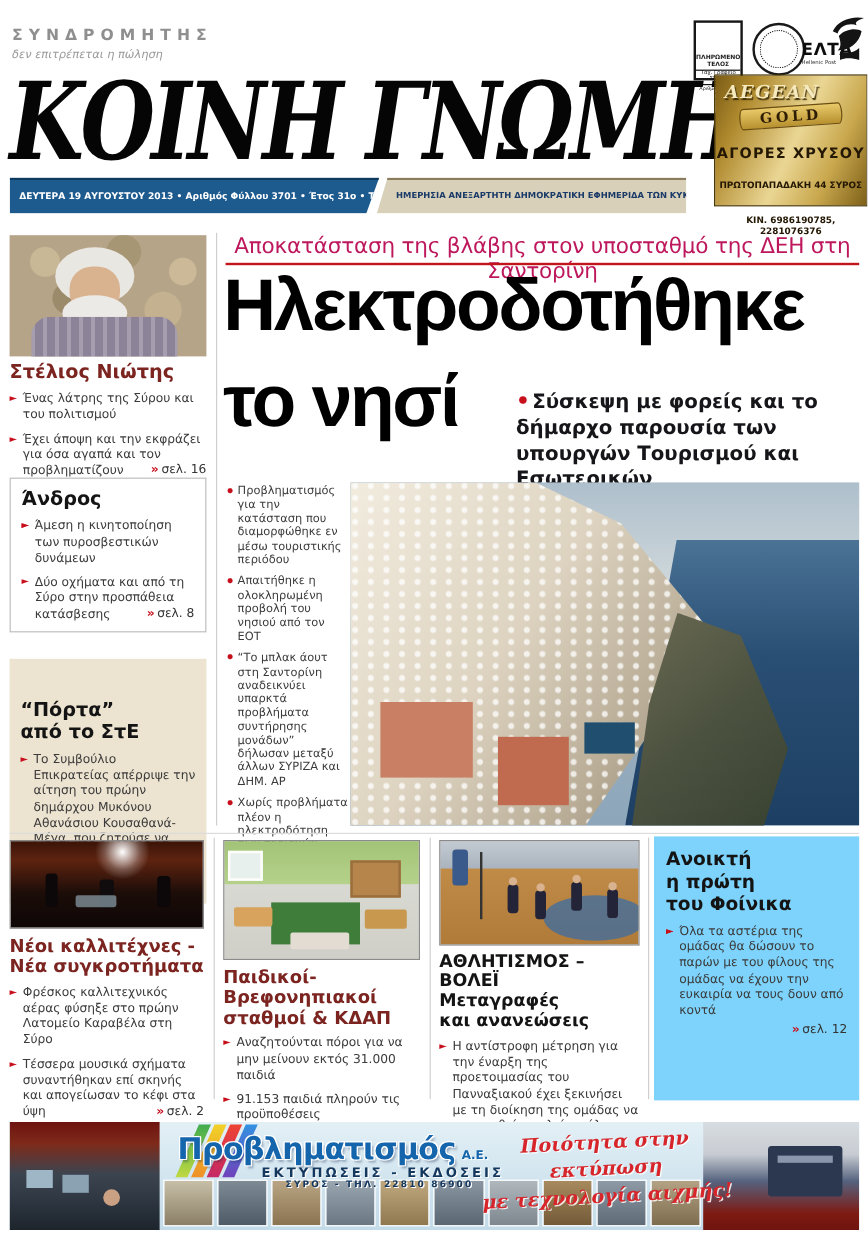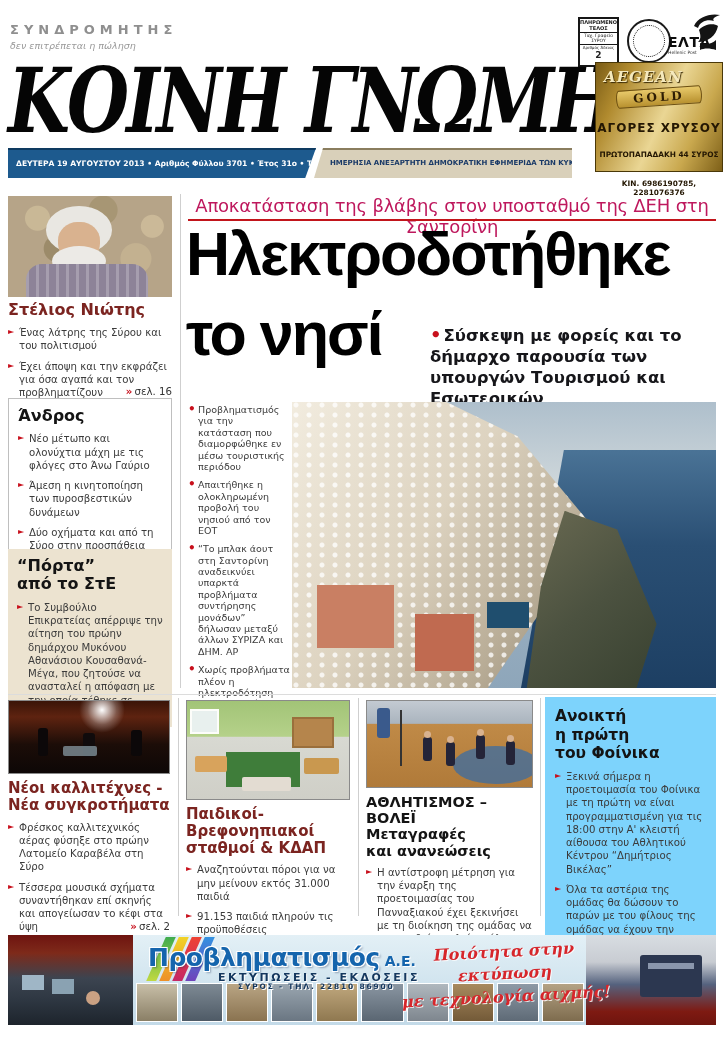--- a/index.html
+++ b/index.html
@@ -1,20 +1,20 @@
 <!DOCTYPE html>
 <html><head>
 <meta charset="utf-8">
 <style>
   * { margin:0; padding:0; box-sizing:border-box; }
   html,body { background:#ffffff; }
   .page { position:relative; width:723px; height:1049px; background:#fff; overflow:hidden;
           font-family:"DejaVu Sans","Liberation Sans",sans-serif; color:#222; }
   .abs { position:absolute; }
-  .preline { white-space:pre-line; }
+  .preline { white-space:pre-line;margin-top:26px; }
 
   
   .subscriber-label { left:10px; top:22px; font-size:13px; font-weight:bold; color:#8f8f8f; letter-spacing:5px; }
   .subscriber-note  { left:10px; top:40px; font-size:9.5px; font-style:italic; font-weight:normal; color:#9a9a9a; }
 
   .stamp-box { left:578px; top:17px; width:41px; height:50px; border:2px solid #161616; text-align:center;
                line-height:1.12; padding-top:1px; background:#fff; }
   .sb1 { font-size:5px; font-weight:bold; border-bottom:1px solid #161616; padding-bottom:1px; }
   .sb2, .sb3 { font-size:4.5px; }
   .sb4 { font-size:4px; border-top:1px solid #161616; margin-top:1px; padding-top:1px; }
@@ -172,21 +172,21 @@
   .ar-machine { position:absolute; right:14px; top:20px; width:62px; height:42px; background:#2c3750; border-radius:3px; }
   .ar-roll { position:absolute; right:22px; top:28px; width:46px; height:6px; background:#8a96ac; }
   .sl { position:absolute; top:2px; width:10px; height:44px; transform:skewX(-24deg); opacity:.95; }
   .sl1 { left:148px; background:linear-gradient(180deg,#37a845,#bfd838); }
   .sl2 { left:161px; background:linear-gradient(180deg,#f2d11d,#ef8b1e); }
   .sl3 { left:174px; background:linear-gradient(180deg,#ef3a2a,#c41e5e); }
   .sl4 { left:187px; background:linear-gradient(180deg,#2a8de0,#6a3ab8); }
   .brand-row { position:absolute; left:140px; top:8px; z-index:2; white-space:nowrap; }
   .brand { font-size:25px; font-weight:bold; color:#1565ad; letter-spacing:-0.5px;
            text-shadow:-1px -1px 0 #fff,1px -1px 0 #fff,-1px 1px 0 #fff,1px 1px 0 #fff,2px 2px 2px rgba(20,40,80,.35); }
-  .brand-ae { font-size:14px; font-weight:bold; color:#1565ad; text-shadow:1px 1px 0 #fff;text-align:right; }
+  .brand-ae { font-size:10px; font-weight:bold; color:#1565ad; text-shadow:1px 1px 0 #fff;text-align:right; }
   .ad-services { position:absolute; left:210px; top:36px; z-index:2; font-size:11px; font-weight:bold;
                  color:#14375e; letter-spacing:2.5px; text-shadow:1px 1px 0 #fff; }
   .ad-contact  { position:absolute; left:218px; top:47px; z-index:2; font-size:7.5px; font-weight:bold;
                  color:#14375e; letter-spacing:1.8px; text-shadow:1px 1px 0 #fff;padding-left:12px; }
   .slogan { position:absolute; left:382px; top:6px; width:230px; z-index:2; text-align:center;
             font-family:"DejaVu Serif",serif; font-style:italic; font-weight:bold; font-size:16px;
             color:#d6262b; line-height:1.4; transform:rotate(-3deg); white-space:pre-line;
             text-shadow:1px 1px 0 rgba(255,255,255,.85); }
   .ad-strip { position:absolute; left:128px; top:48px; width:448px; height:39px; display:flex; gap:3px; }
   .thumb { flex:1; border:1px solid #fff; }
@@ -256,21 +256,21 @@
 
   <div class="abs sec-niotis">
     <div class="maroon-title">Στέλιος Νιώτης</div>
     <div class="b"><span class="tri">►</span><span>Ένας λάτρης της Σύρου και του πολιτισμού</span></div>
     <div class="b"><span class="tri">►</span><span>Έχει άποψη και την εκφράζει για όσα αγαπά και τον προβληματίζουν</span></div>
     <div class="pref"><span class="arr">»</span> <span>σελ. 16</span></div>
   </div>
 
   <div class="abs sec-andros">
     <div class="box-title">Άνδρος</div>
-    <div class="b"><span class="tri">►</span><span>Νέο μέτωπο και ολονύχτια μάχη με τις φλόγες στο Άνω Γαύριο</span></div>
+    <div class="b"><span class="tri">►</span></div>
     <div class="b"><span class="tri">►</span><span>Άμεση η κινητοποίηση των πυροσβεστικών δυνάμεων</span></div>
     <div class="b"><span class="tri">►</span><span>Δύο οχήματα και από τη Σύρο στην προσπάθεια κατάσβεσης</span></div>
     <div class="pref"><span class="arr">»</span> <span>σελ. 8</span></div>
   </div>
 
   <div class="abs sec-porta">
     <div class="box-title preline">“Πόρτα”
 από το ΣτΕ</div>
     <div class="b"><span class="tri">►</span><span>Το Συμβούλιο Επικρατείας απέρριψε την αίτηση του πρώην δημάρχου Μυκόνου Αθανάσιου Κουσαθανά-Μέγα, που ζητούσε να ανασταλεί η απόφαση με την οποία τέθηκε σε αργία</span></div>
     <div class="pref"><span class="arr">»</span> <span>σελ. 7</span></div>
@@ -351,21 +351,21 @@
 Μεταγραφές
 και ανανεώσεις</div>
     <div class="b"><span class="tri">►</span><span>Η αντίστροφη μέτρηση για την έναρξη της προετοιμασίας του Πανναξιακού έχει ξεκινήσει με τη διοίκηση της ομάδας να προσπαθεί να κλείσει όλα τα ανοικτά θέματα</span></div>
     <div class="pref"><span class="arr">»</span> <span>σελ. 10-11</span></div>
   </div>
 
   <div class="abs sec-phoenix">
     <div class="phoenix-title">Ανοικτή
 η πρώτη
 του Φοίνικα</div>
-    <div class="b"><span class="tri">►</span><span>Ξεκινά σήμερα η προετοιμασία του Φοίνικα με τη πρώτη να είναι προγραμματισμένη για τις 18:00 στην Α' κλειστή αίθουσα του Αθλητικού Κέντρου “Δημήτριος Βικέλας”</span></div>
+    <div class="b"><span class="tri">►</span></div>
     <div class="b"><span class="tri">►</span><span>Όλα τα αστέρια της ομάδας θα δώσουν το παρών με του φίλους της ομάδας να έχουν την ευκαιρία να τους δουν από κοντά</span></div>
     <div class="pref own-line"><span class="arr">»</span> <span>σελ. 12</span></div>
   </div>
 
   <div class="abs print-ad">
     <div class="ad-left">
       <div class="al-scr1"></div>
       <div class="al-scr2"></div>
       <div class="al-head"></div>
     </div>

